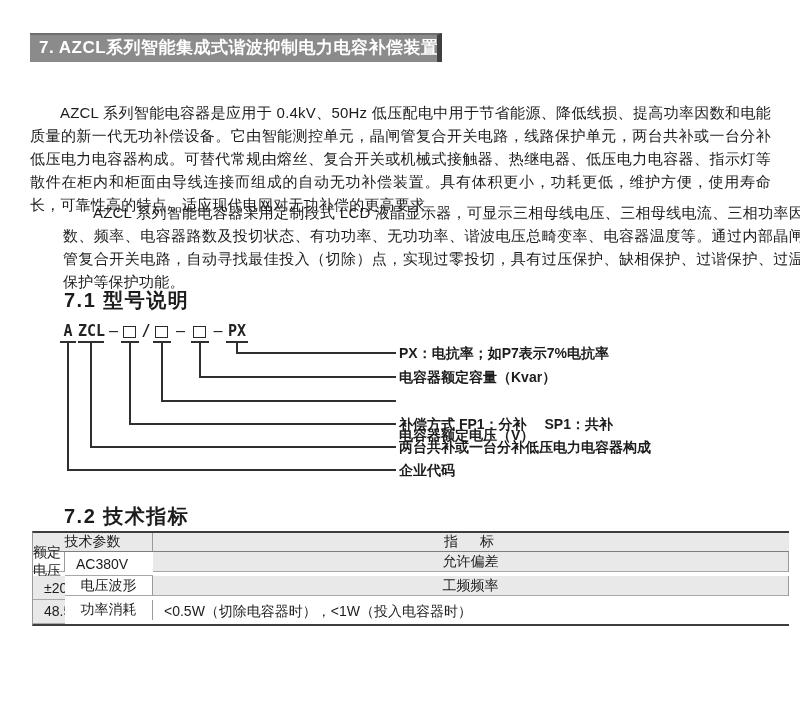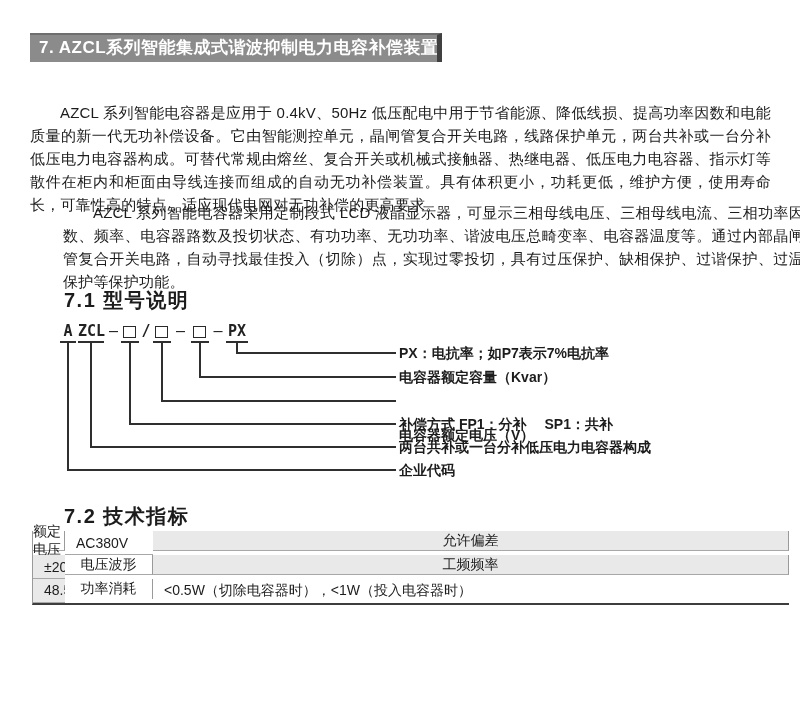--- a/index.html
+++ b/index.html
@@ -141,20 +141,24 @@
   <div class="mlabel" style="top:51px;">电容器额定容量（Kvar）</div>
   <div class="mlabel" style="top:75px;margin-top:34px;">电容器额定电压（V）</div>
   <div class="mlabel" style="top:98px;">补偿方式 FP1：分补　 SP1：共补</div>
   <div class="mlabel" style="top:121px;">两台共补或一台分补低压电力电容器构成</div>
   <div class="mlabel" style="top:144px;">企业代码</div>
 </div>
 
 <div class="abs sec-heading h72">7.2 技术指标</div>
 
 <div class="abs spec-table">
+  <div class="t-header">
+    <div class="t-h1">技术参数</div>
+    <div class="t-h2">指　标</div>
+  </div>
   <div class="t-body">
 
     <div class="t-param">额定电压</div>
     <div class="t-value">AC380V</div>
 
     <div class="t-param alt">允许偏差</div>
     <div class="t-value alt">±20%</div>
 
     <div class="t-param">电压波形</div>
 

